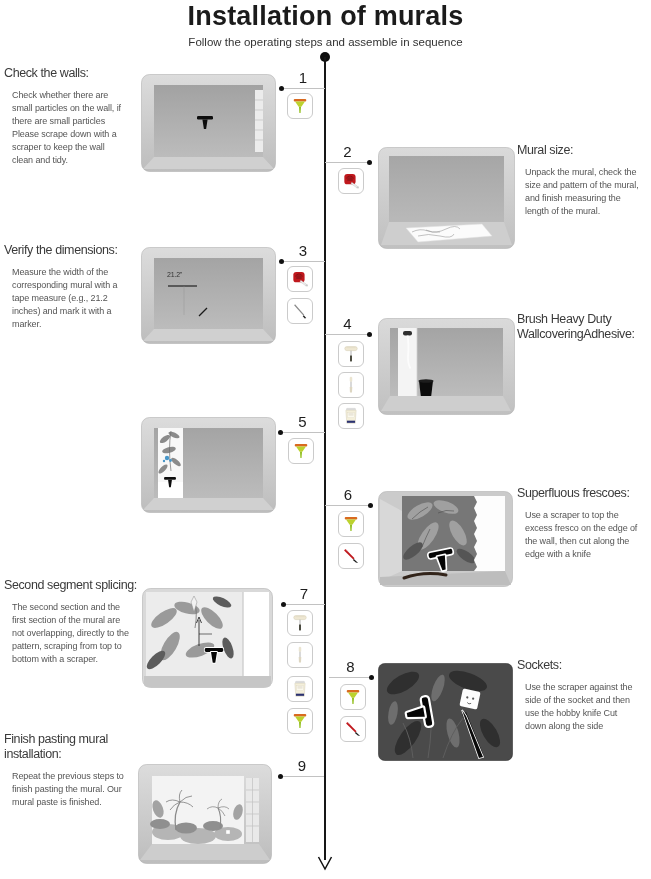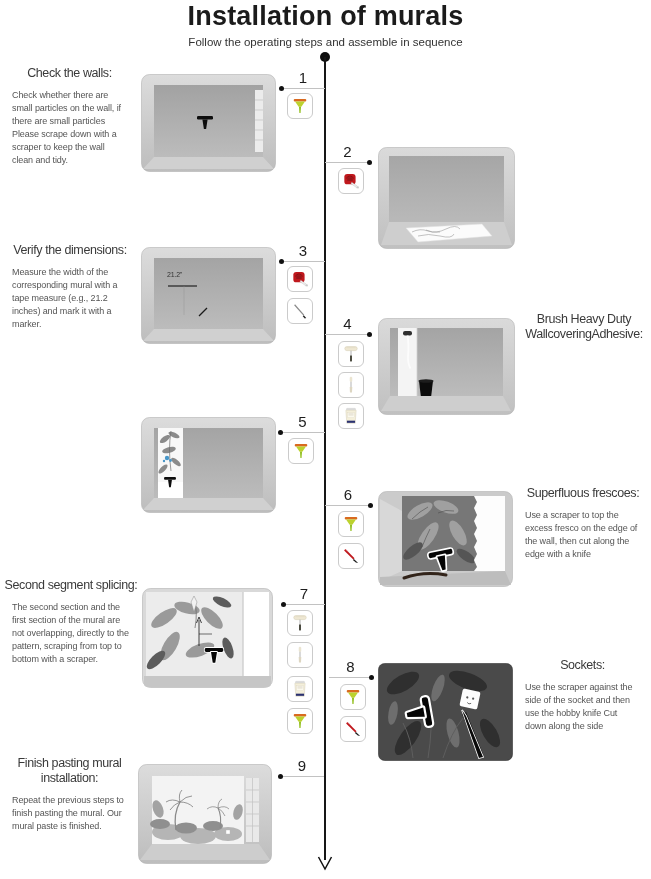--- a/index.html
+++ b/index.html
@@ -6,21 +6,21 @@
   .canvas{position:relative;width:651px;height:879px;background:#fff;overflow:hidden;
           font-family:"Liberation Sans",sans-serif;}
   .abs{position:absolute;}
   .page-title{left:0;top:1px;width:651px;text-align:center;font-size:27px;font-weight:700;
               color:#1b1b1b;letter-spacing:.2px;}
   .page-subtitle{left:0;top:36px;width:651px;text-align:center;font-size:11.5px;color:#333;}
   .tl-line{left:324px;top:57px;width:1.6px;height:803px;background:#161616;}
   .tl-dot{left:320px;top:52px;width:10px;height:10px;border-radius:50%;background:#0e0e0e;}
   .txt{color:#4a4a4a;}
   .t-title{margin:0 0 3px 0;font-size:12.5px;font-weight:400;color:#3a3a3a;line-height:1.18;
-           letter-spacing:-.4px;text-align:center;}
+           letter-spacing:-.4px;}
   .t-body{margin:8px;font-size:9px;line-height:1.45;color:#555;letter-spacing:-.1px;}
   .cline{height:1px;background:#c2c2c2;}
   .cdot{width:5px;height:5px;border-radius:50%;background:#111;}
   .num{font-size:15px;color:#1d1d1d;text-align:center;line-height:1;}
   .tool-box{width:26px;height:26px;border:1px solid #cbcbcb;border-radius:6px;background:#fff;
             display:flex;align-items:center;justify-content:center;box-sizing:border-box;}
   .tool-box svg{width:20px;height:20px;display:block;}
   .room svg{display:block;width:100%;height:100%;}
   .dim-label{font-size:7px;color:#333;letter-spacing:-.2px;}
 </style>
@@ -114,20 +114,24 @@
       <g>
         <path d="M28 81 L104 77 L114 89 L40 95 Z" fill="#fbfbfb" stroke="#e0e0e0" stroke-width="0.5"></path>
         <g stroke="#9a9a9a" stroke-width="0.6" fill="none">
           <path d="M34 85 q8 -4 16 -1 t18 -2 t14 0"></path>
           <path d="M40 89 q10 -3 22 0 t14 -2"></path>
           <path d="M48 83 q6 3 14 2"></path>
         </g>
       </g>
     </svg>
   </div>
+  <div class="abs txt" style="left:517px;top:143px;width:132px">
+    <h3 class="t-title">Mural size:</h3>
+    <p class="t-body">Unpack the mural, check the size and pattern of the mural, and finish measuring the length of the mural.</p>
+  </div>
 
   <div class="abs txt" style="left:4px;top:243px;width:132px">
     <h3 class="t-title">Verify the dimensions:</h3>
     <p class="t-body">Measure the width of the corresponding mural with a tape measure (e.g., 21.2 inches) and mark it with a marker.</p>
   </div>
   <div class="abs room" style="left:141px;top:247px;width:135px;height:97px">
     <svg viewBox="0 0 135 97" preserveAspectRatio="none">
       <defs>
         <linearGradient id="f3" x1="0" y1="0" x2="0" y2="1">
             <stop offset="0" stop-color="#dcdcdc"></stop>
@@ -455,21 +459,21 @@
       <line x1="86" y1="50" x2="103" y2="92" stroke="#0a0a0a" stroke-width="4.5" style="paint-order:stroke"></line>
       <line x1="86" y1="50" x2="103" y2="92" stroke="#ffffff" stroke-width="7" opacity="0.0"></line>
       <path d="M84 47 L88 53 L105 94 L101 95 Z" fill="#0a0a0a" stroke="#fff" stroke-width="1.6" style="paint-order:stroke"></path>
     </svg>
   </div>
   <div class="abs txt" style="left:517px;top:658px;width:131px">
     <h3 class="t-title">Sockets:</h3>
     <p class="t-body">Use the scraper against the side of the socket and then use the hobby knife Cut down along the side</p>
   </div>
 
-  <div class="abs txt" style="left:4px;top:756px;width:131px">
+  <div class="abs txt" style="left:4px;top:732px;width:131px">
     <h3 class="t-title">Finish pasting mural installation:</h3>
     <p class="t-body">Repeat the previous steps to finish pasting the mural. Our mural paste is finished.</p>
   </div>
   <div class="abs room" style="left:138px;top:764px;width:134px;height:100px">
     <svg viewBox="0 0 134 100" preserveAspectRatio="none">
       <defs>
         <linearGradient id="f9" x1="0" y1="0" x2="0" y2="1">
             <stop offset="0" stop-color="#dcdcdc"></stop>
             <stop offset="1" stop-color="#bdbdbd"></stop>
           </linearGradient>

